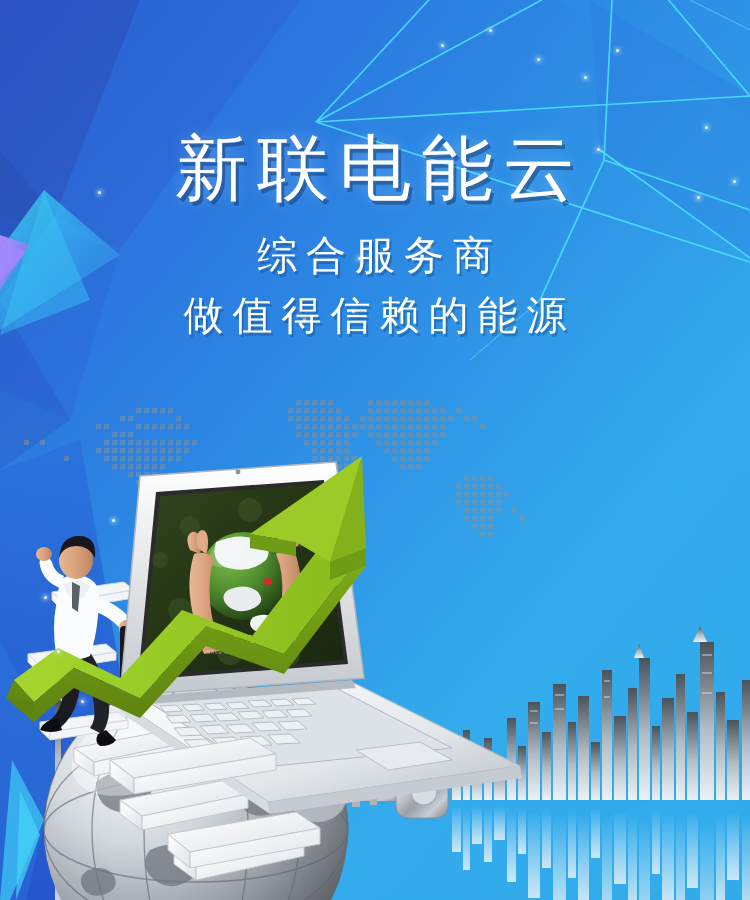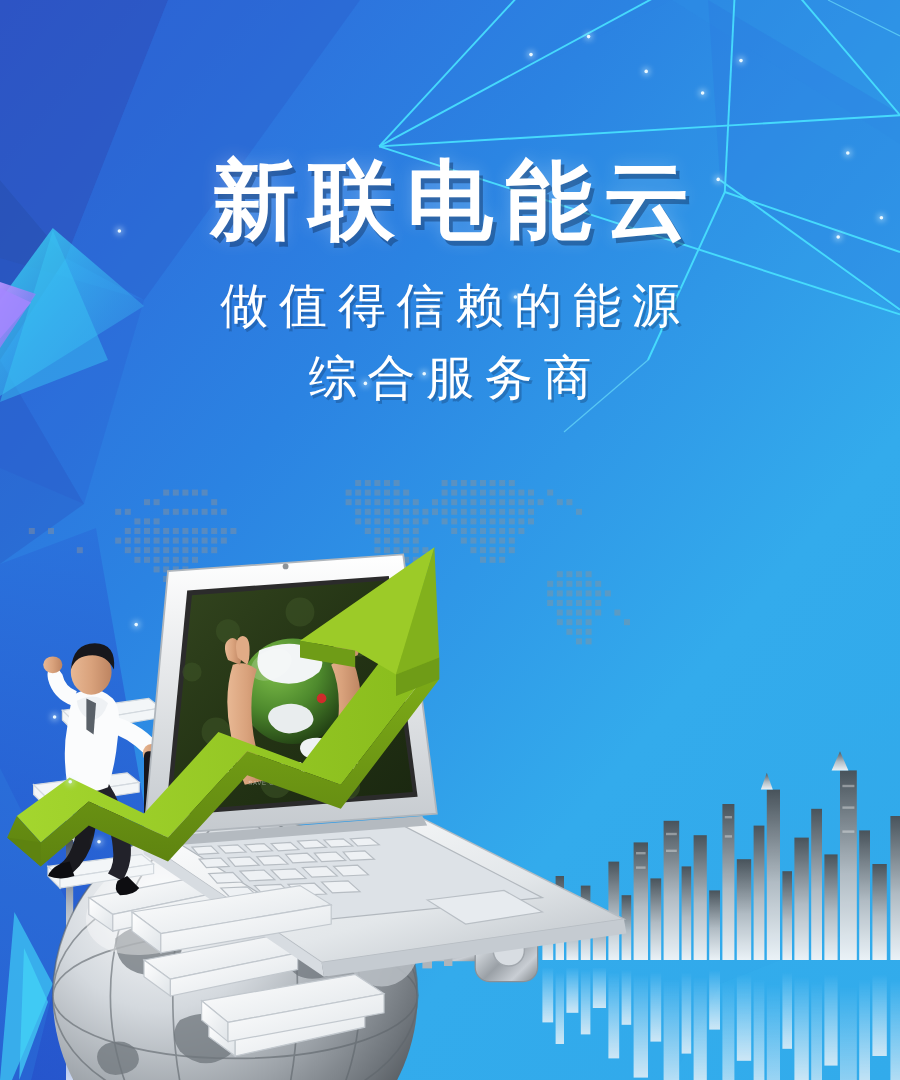--- a/index.html
+++ b/index.html
@@ -17,21 +17,21 @@
   
   .worldmap{position:absolute;left:0;top:380px;width:750px;height:330px;opacity:.45;}
   .worldmap svg{width:100%;height:100%;display:block;}
 
   
   .headline{
     position:absolute;left:0;top:128px;width:750px;text-align:center;
     z-index:14;pointer-events:none;
   }
   .title{
-    font-size:72px;font-weight:bold;color:#ffffff;letter-spacing:10px;
+    font-size:72px;font-weight:normal;color:#ffffff;letter-spacing:10px;
     line-height:1.12;margin:0;
     text-shadow:3px 4px 0 rgba(16,48,96,.45),0 0 14px rgba(255,255,255,.25);
     padding-left:10px;
   }
   .subtitle{
     margin:16px 0 0 0;font-size:40px;font-weight:500;color:#ffffff;
     letter-spacing:9px;line-height:1.5;padding-left:9px;
     text-shadow:2px 3px 0 rgba(20,60,110,.35);
   }
   .subtitle span{display:block;}
@@ -423,22 +423,22 @@
             <rect x="184" y="156" width="5" height="5"></rect>
           <rect x="176" y="164" width="5" height="5"></rect>
         </g>
       </g>
     </svg>
   </div>
 
   <div class="headline">
     <h1 class="title">新联电能云</h1>
     <p class="subtitle">
+      <span>综合服务商</span>
       <span>做值得信赖的能源</span>
-      <span>综合服务商</span>
     </p>
   </div>
 
   <div class="artwork">
     <svg viewBox="0 0 750 470" xmlns="http://www.w3.org/2000/svg">
       <defs>
         <linearGradient id="gMetal" x1="0" y1="0" x2="1" y2="1">
           <stop offset="0%" stop-color="#f2f4f6"></stop>
           <stop offset="30%" stop-color="#cfd4d9"></stop>
           <stop offset="55%" stop-color="#9aa0a6"></stop>

